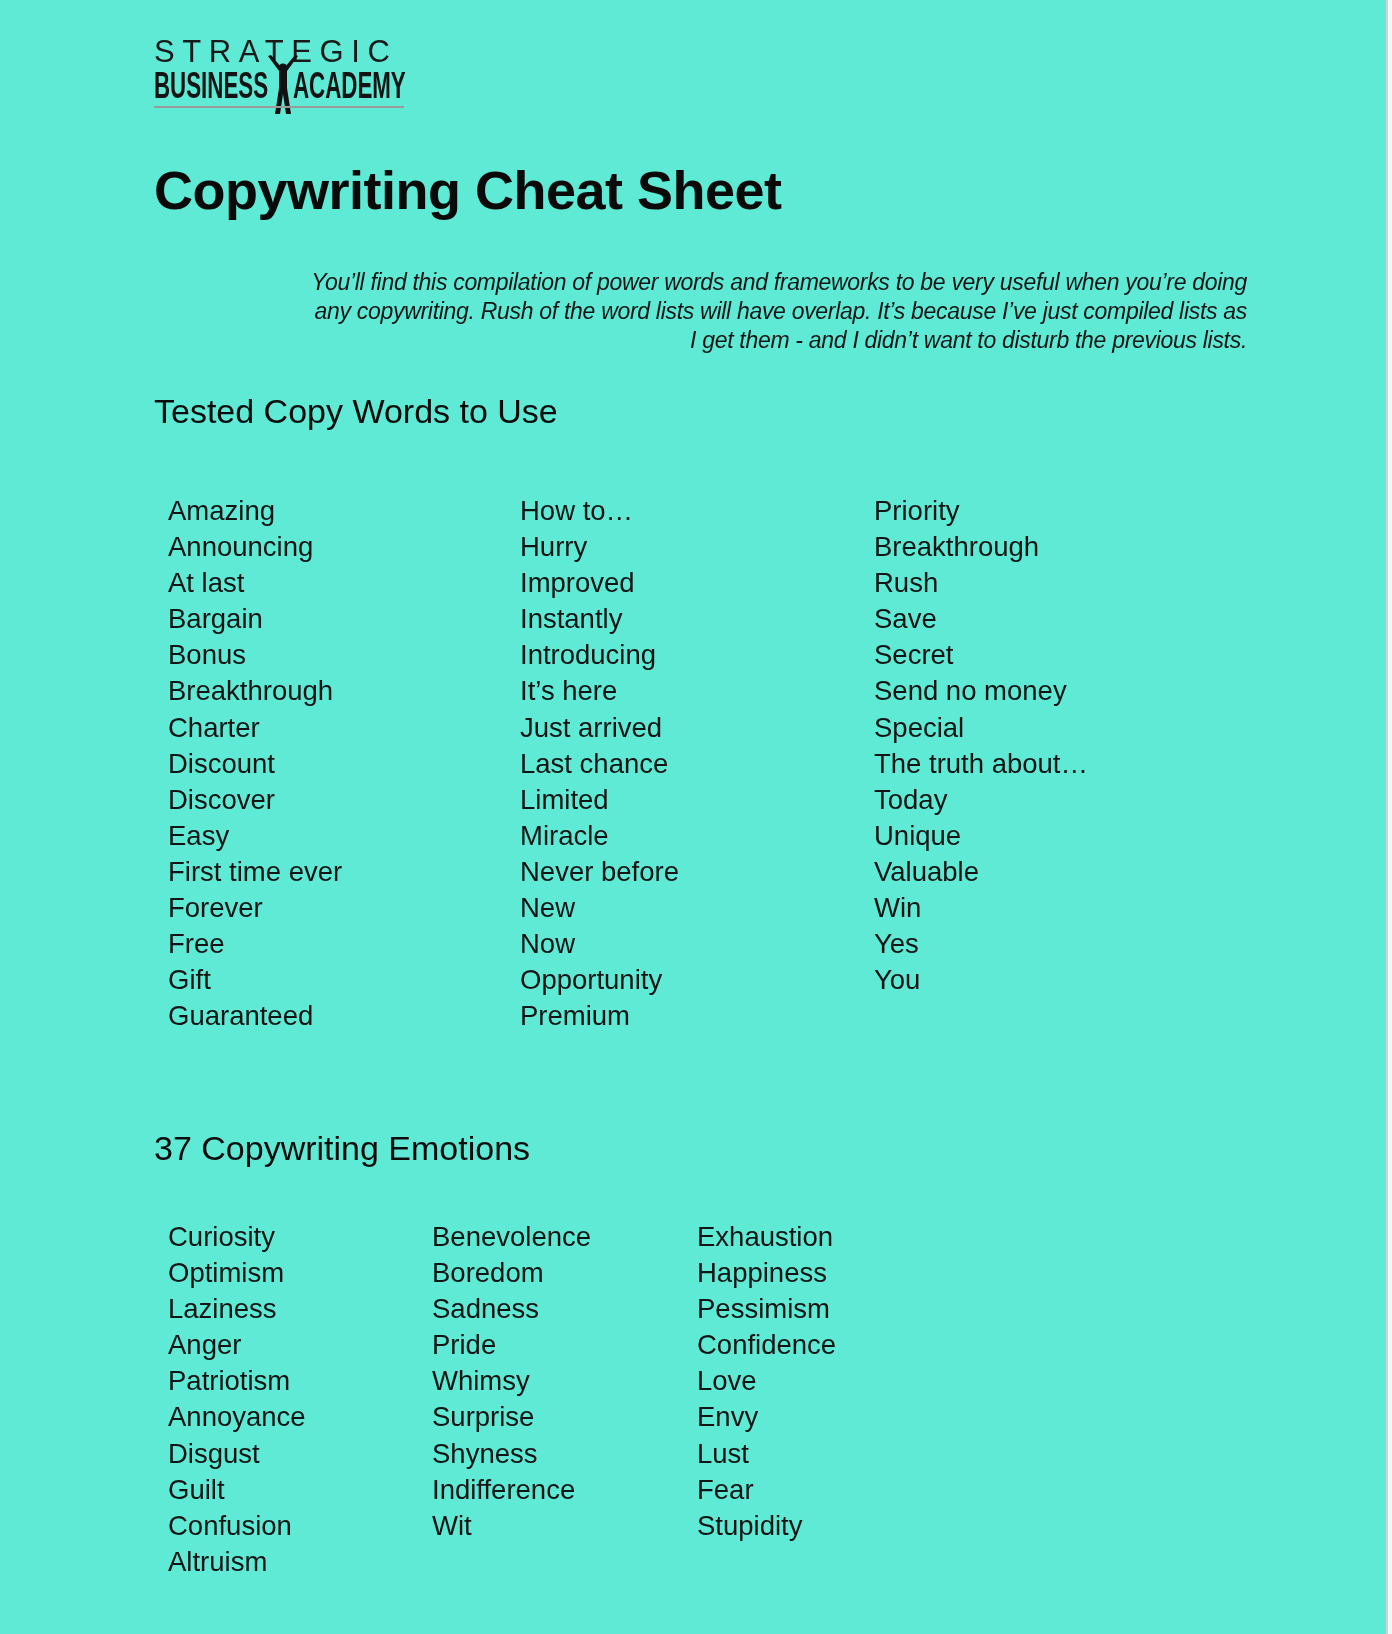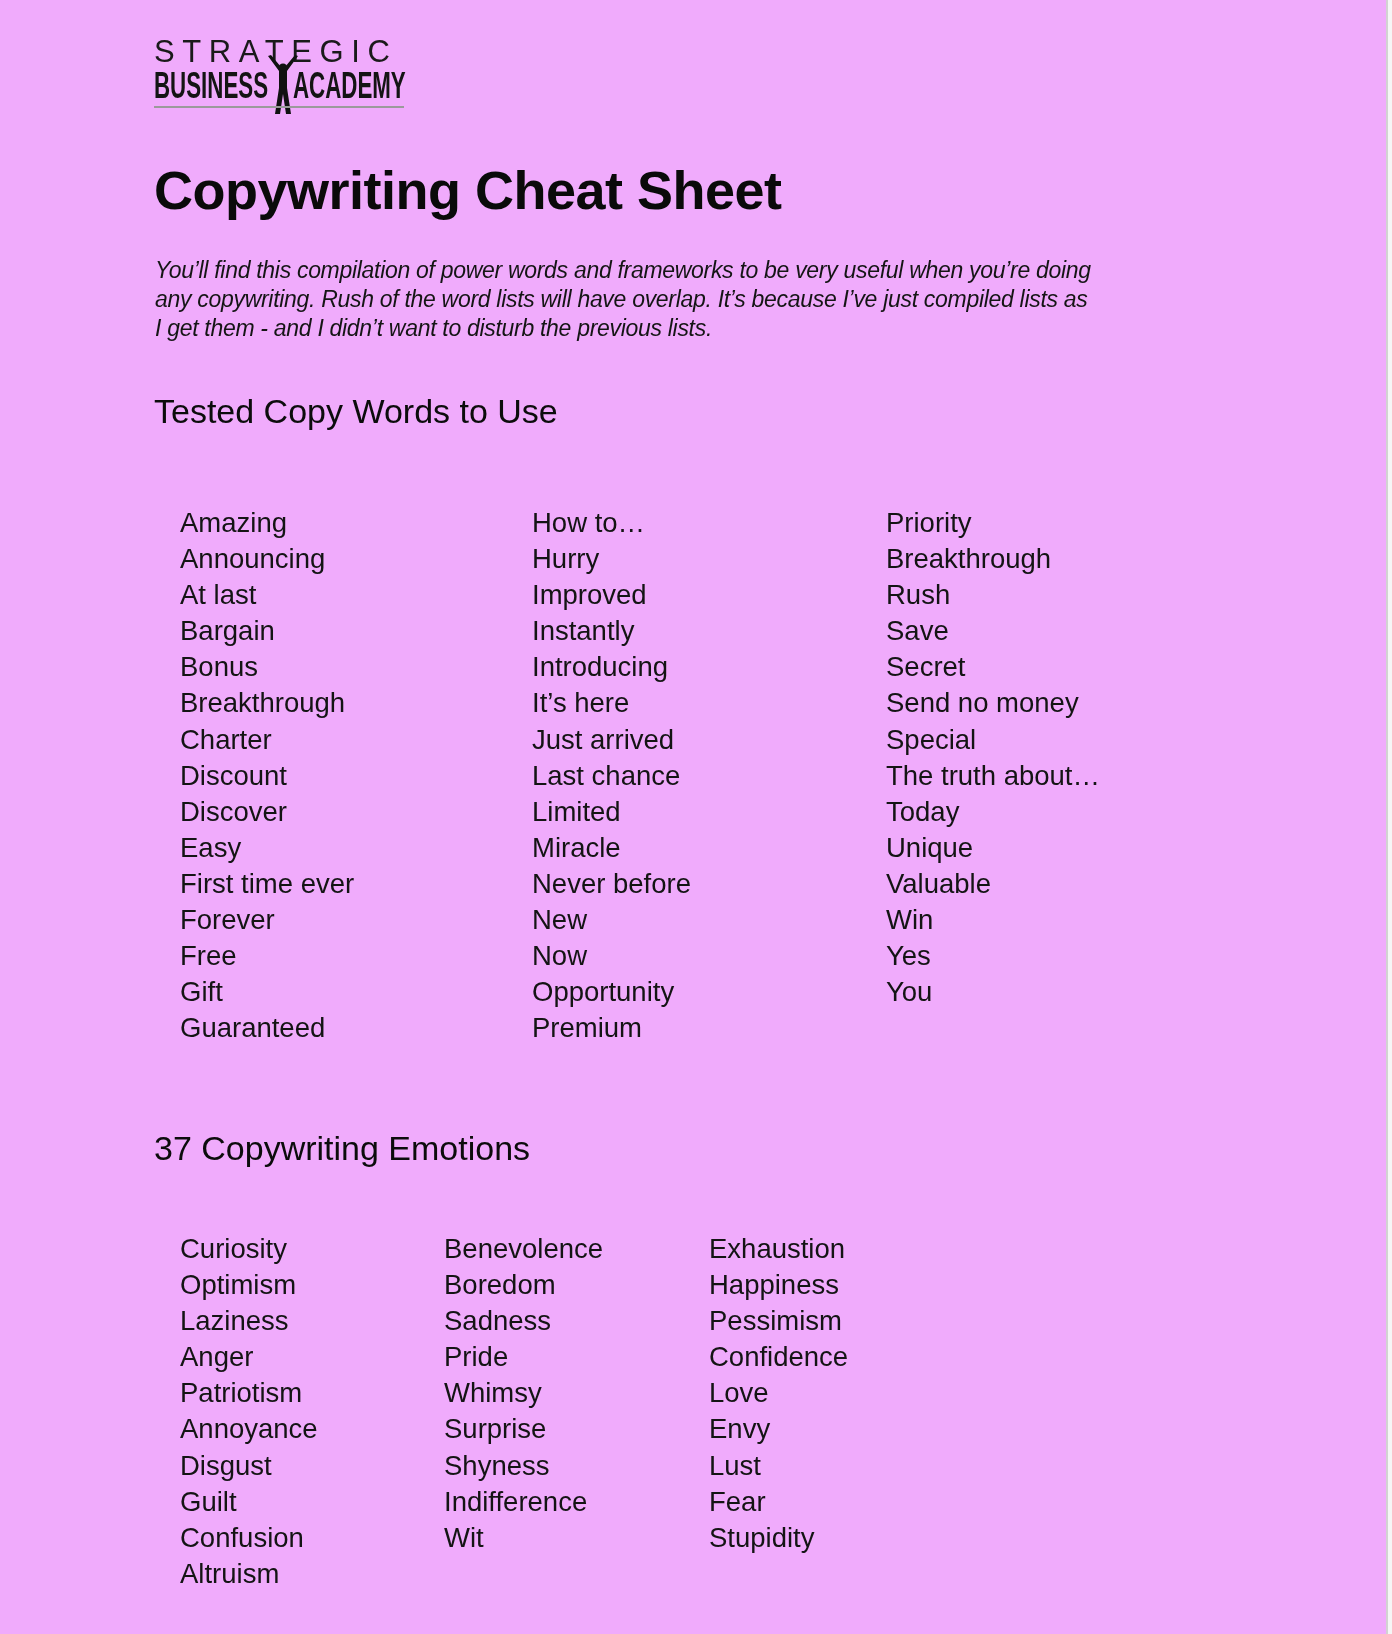--- a/index.html
+++ b/index.html
@@ -13,21 +13,21 @@
       position: relative;
       overflow: hidden;
       font-family: "Liberation Sans", sans-serif;
       color: #111111;
     }
     .page {
       position: absolute;
       left: 0; top: 0;
       width: 1386px;
       height: 1634px;
-      background: #f0abfc;
+      background: #5eead4;
     }
     .page-edge {
       position: absolute;
       left: 1386px; top: 0;
       width: 2px; height: 1634px;
       background: #d2d2d2;
     }
     .page-gutter {
       position: absolute;
       left: 1388px; top: 0;
@@ -96,27 +96,28 @@
       letter-spacing: -0.5px;
       white-space: nowrap;
     }
 
     
     .intro {
       position: absolute;
       left: 155px;
       top: 256px;
       width: 1080px;
-      margin: 0;
+      margin: 12px;
       font-family: "Liberation Sans", sans-serif;
       font-style: italic;
       font-size: 23px;
       line-height: 29px;
       color: #151515;
       letter-spacing: -0.3px;
+      text-align: right;
     }
     .intro span { display: block; white-space: nowrap; }
 
     
     .section-heading {
       position: absolute;
       left: 154px;
       margin: 0;
       font-family: "Liberation Sans", sans-serif;
       font-weight: normal;
@@ -124,21 +125,21 @@
       line-height: 40px;
       color: #0c0c0c;
       white-space: nowrap;
     }
     .h-tested { top: 391px; }
     .h-emotions { top: 1128px; }
 
     
     .word-col {
       position: absolute;
-      margin: 16px;
+      margin: 4px;
       padding: 0;
       list-style: none;
       font-family: "Liberation Sans", sans-serif;
       font-size: 27.5px;
       line-height: 36.1px;
       color: #141414;
     }
     .word-col li { white-space: nowrap; }
 
     .tested-col-1 { left: 164px; top: 489px; }

